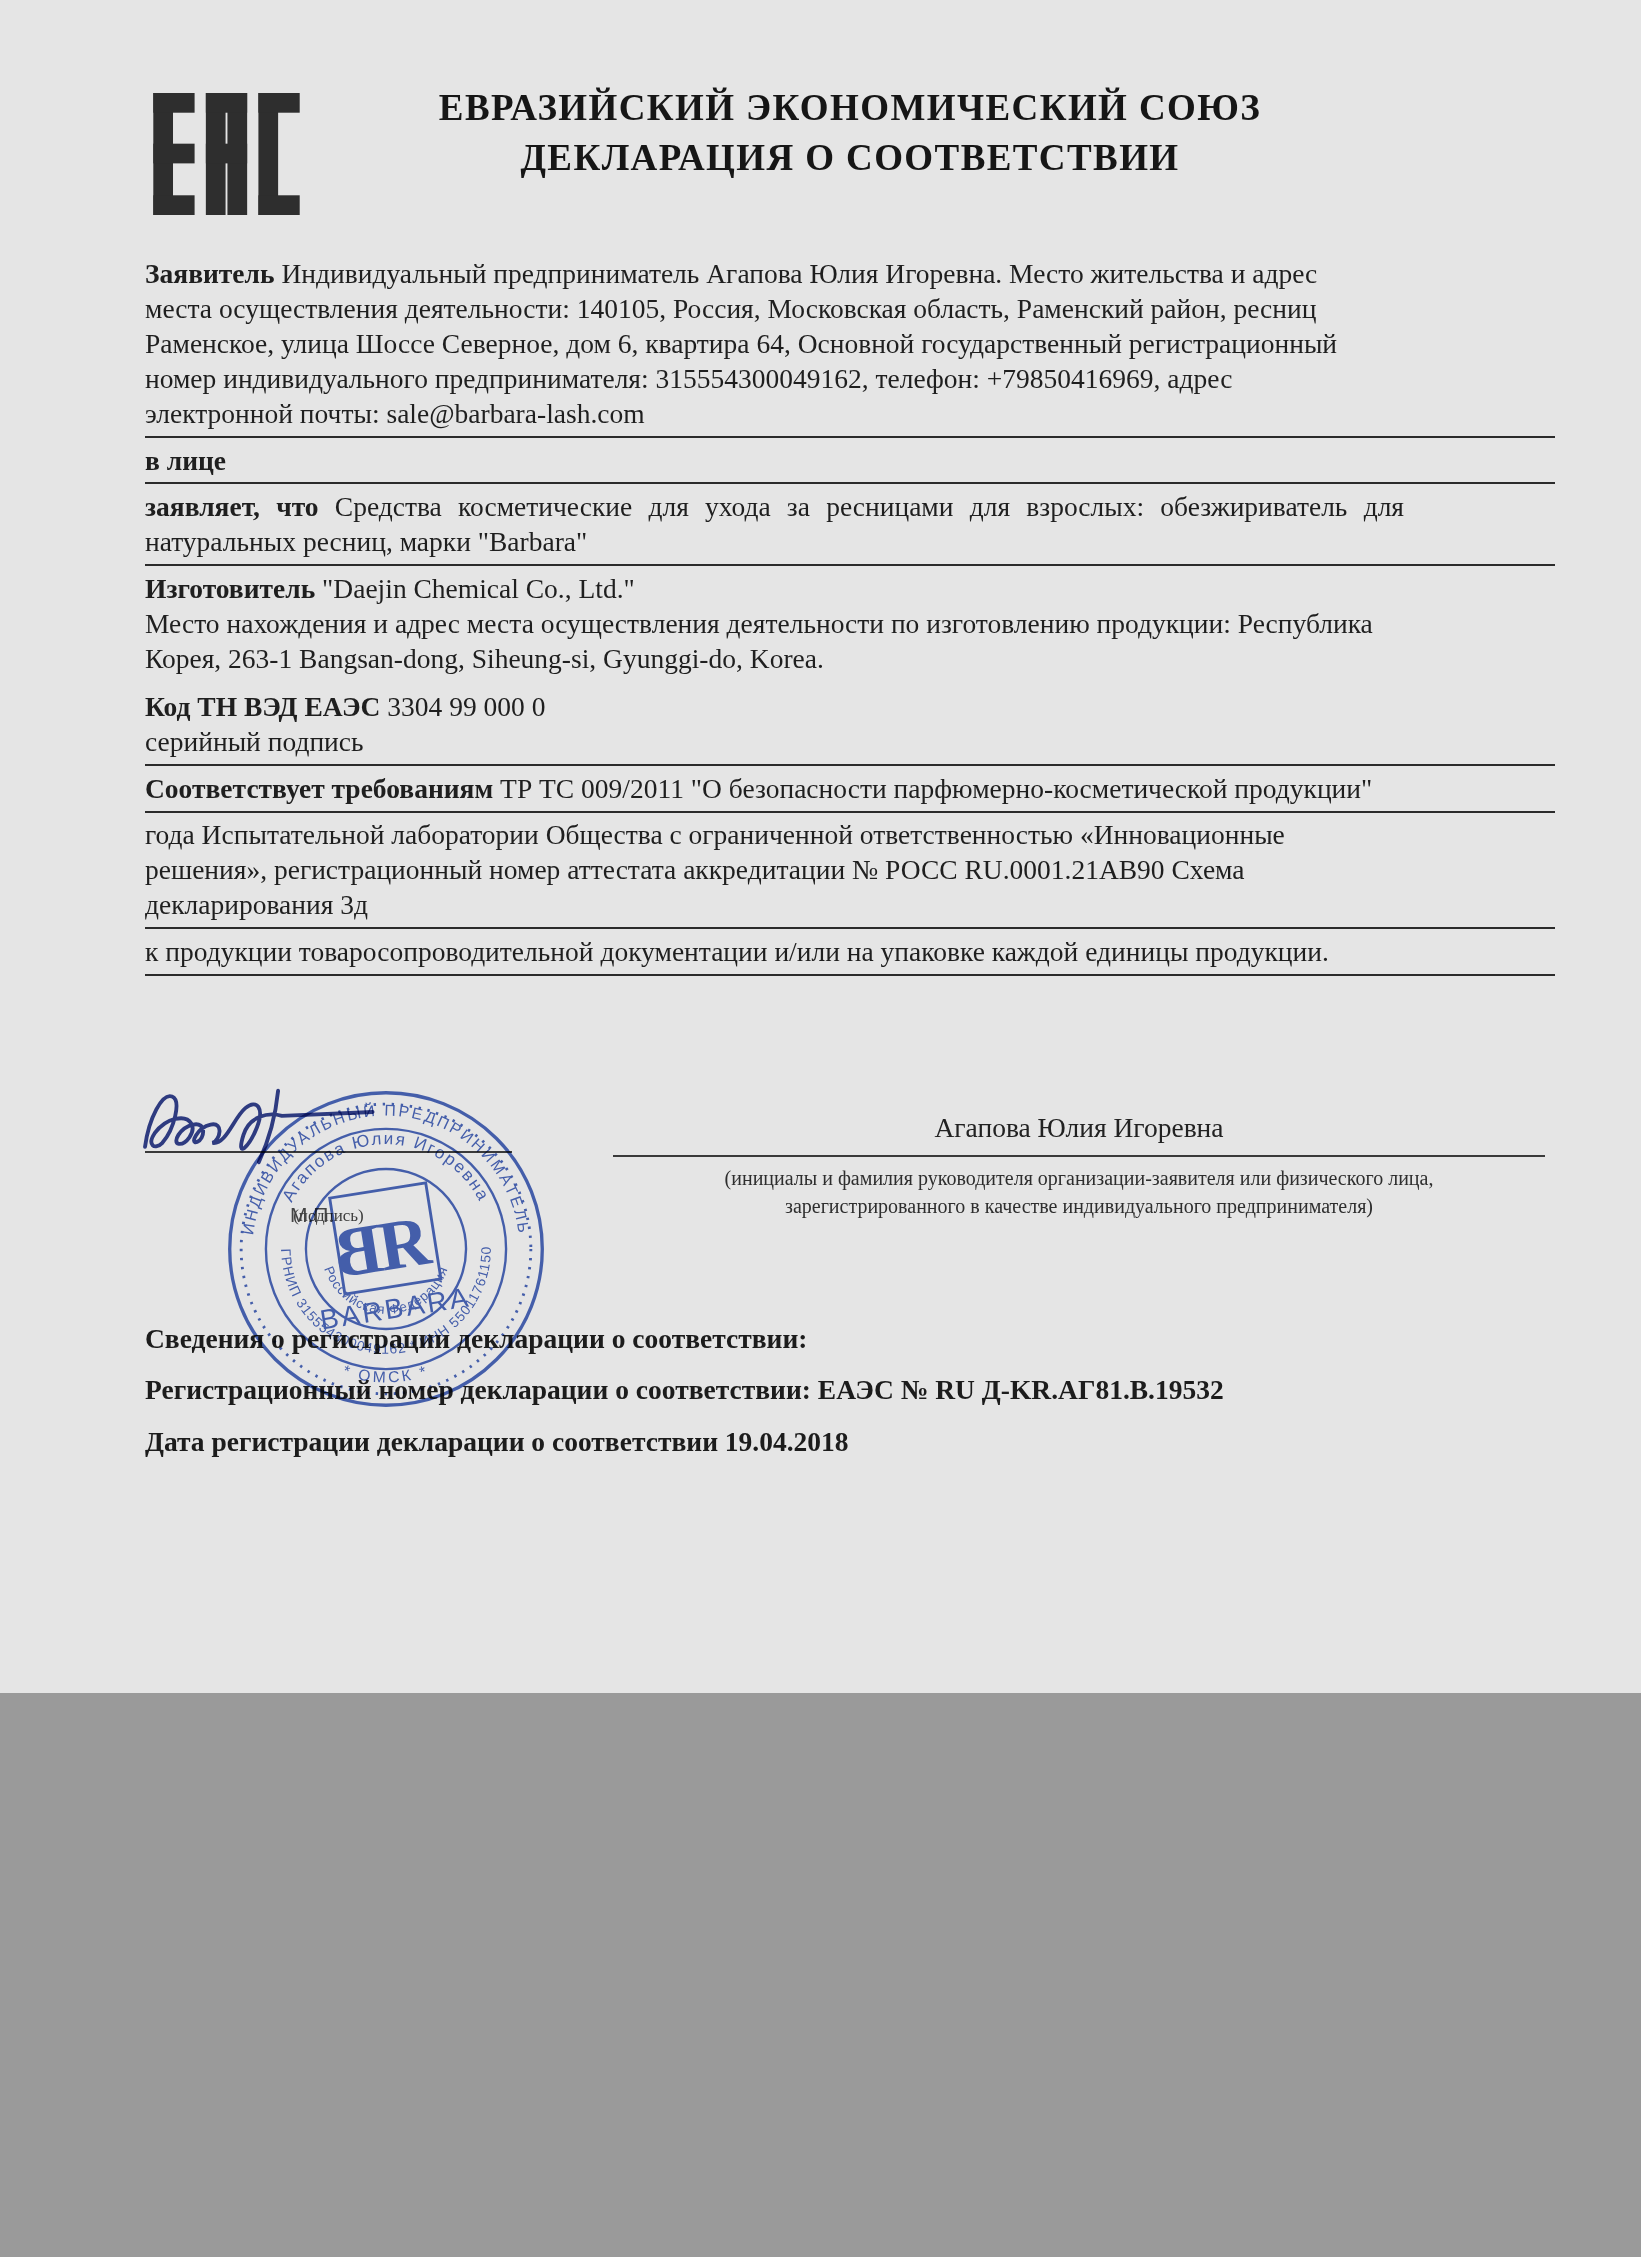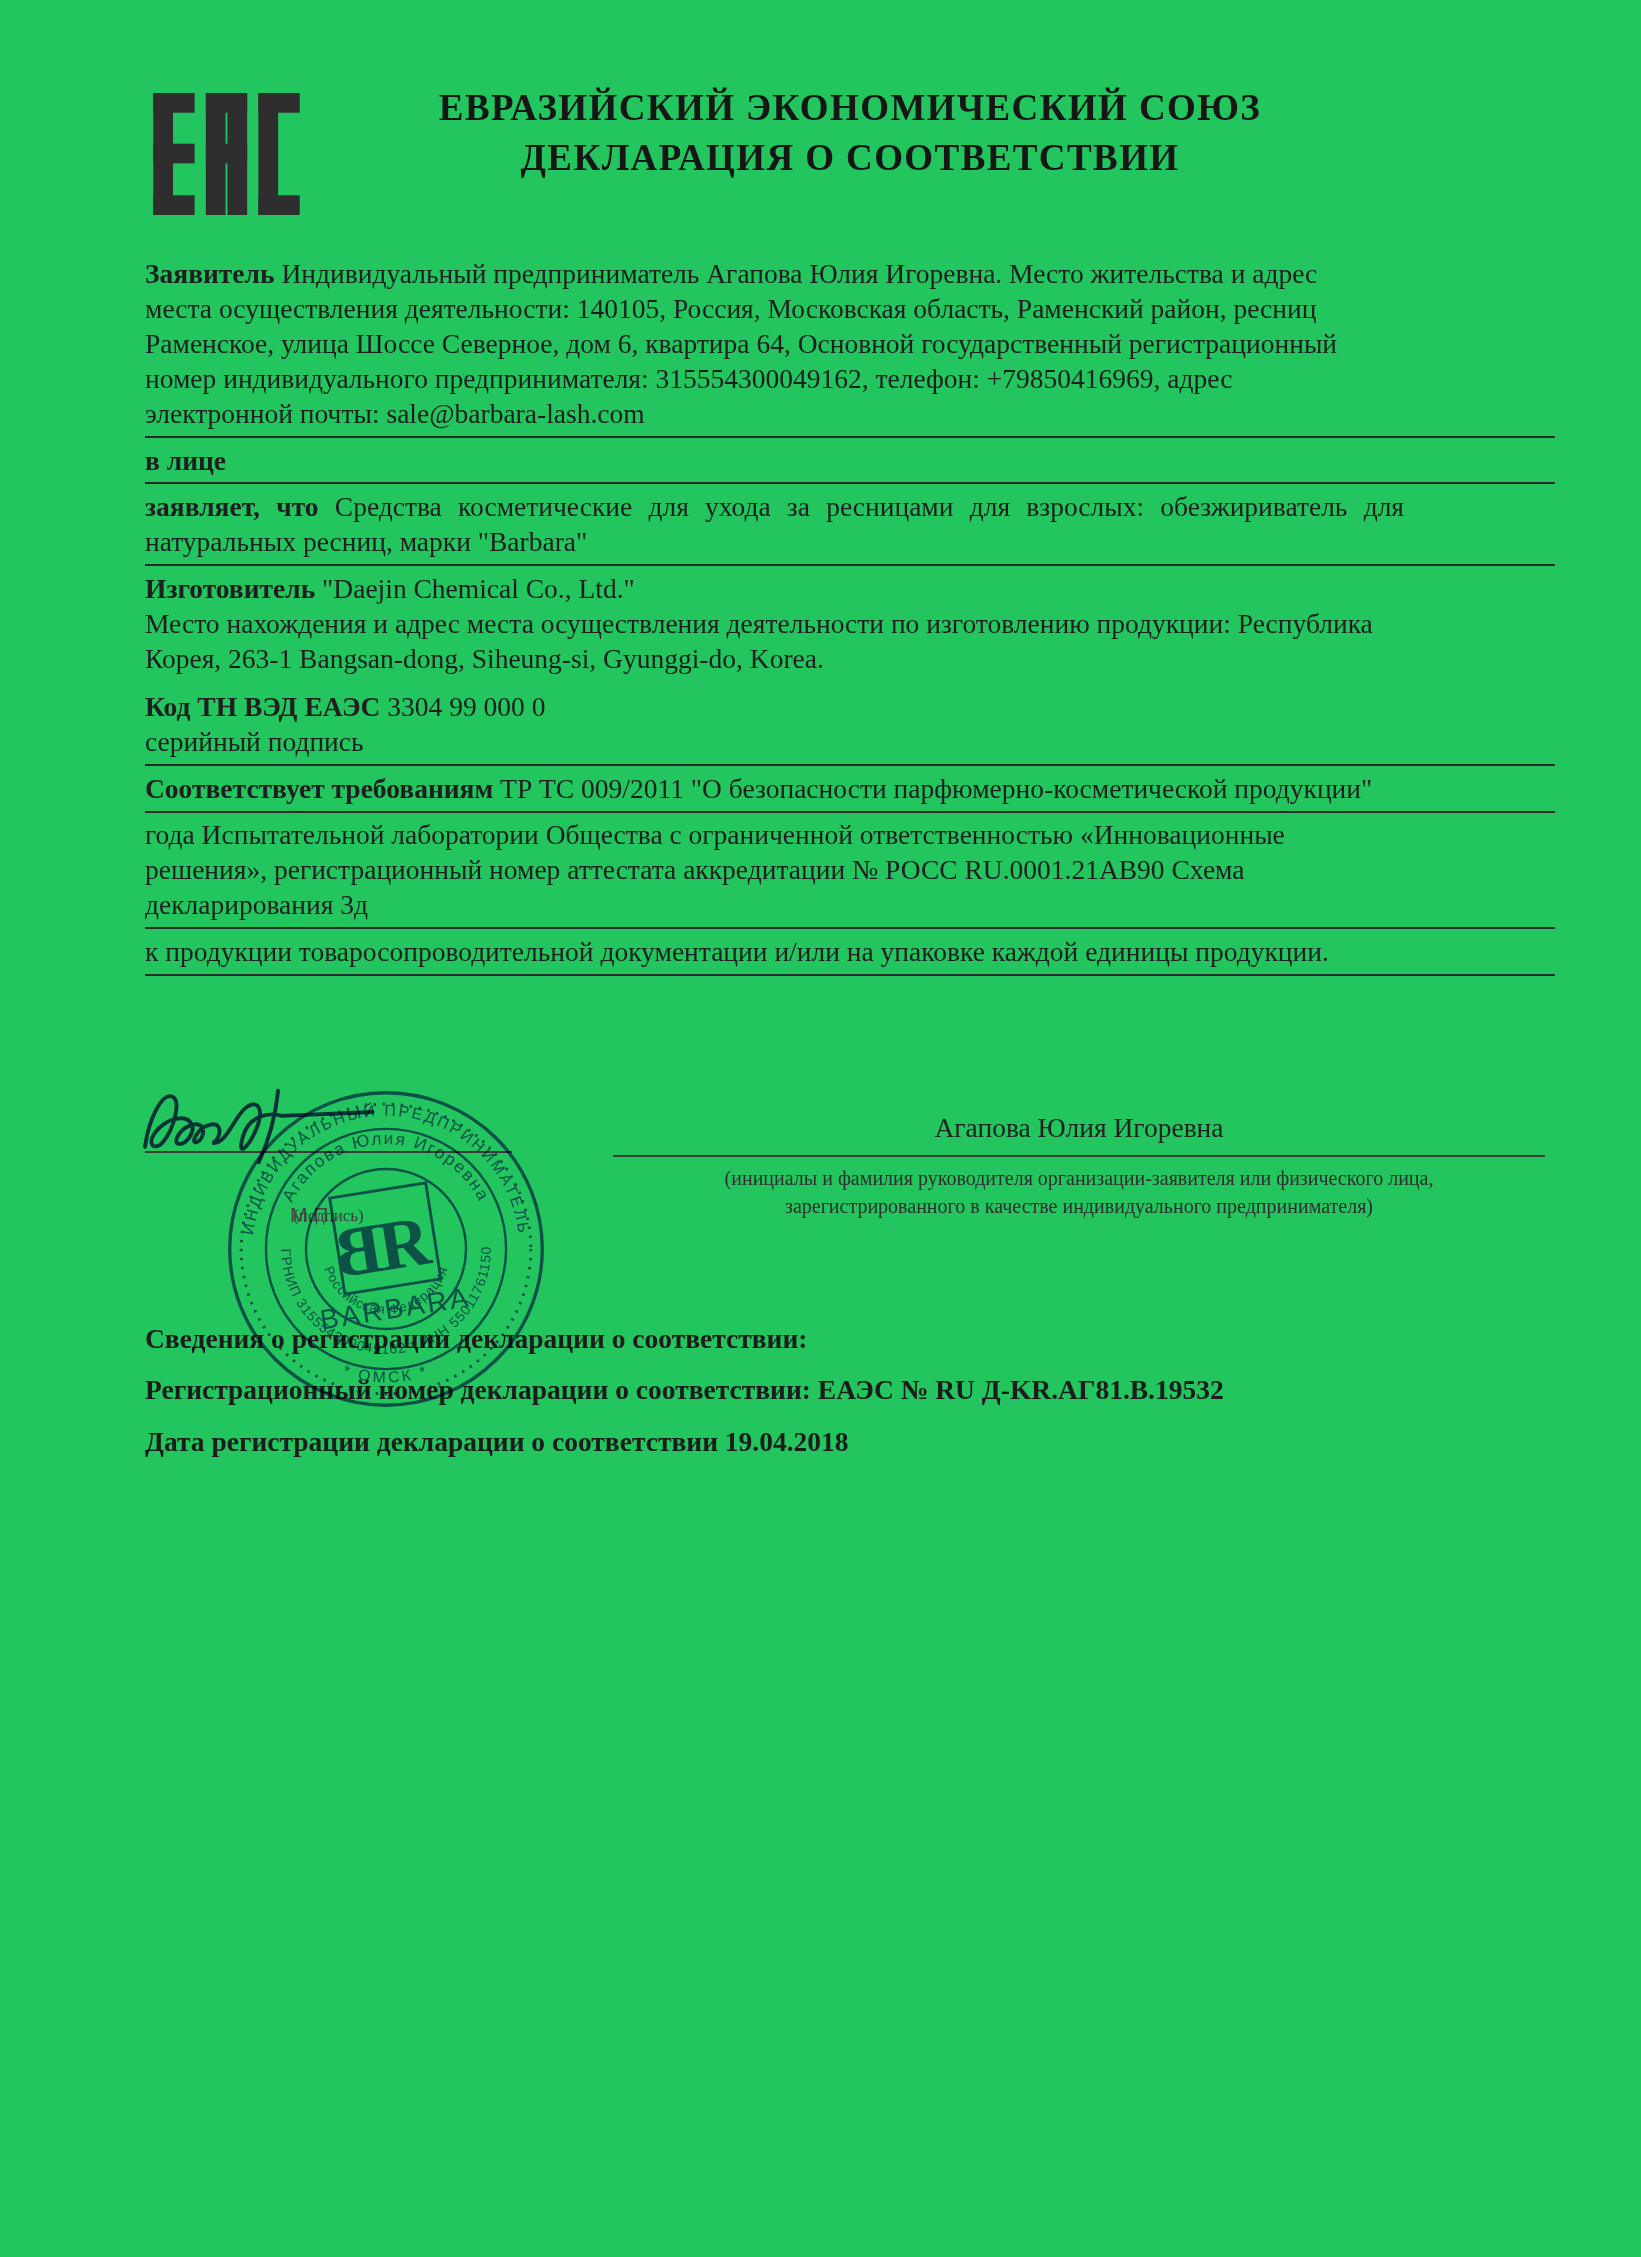--- a/index.html
+++ b/index.html
@@ -1,19 +1,19 @@
 <!DOCTYPE html>
 <html><head>
 <meta charset="utf-8">
 <style>
   html,body{margin:0;padding:0;background:#9a9a9a;}
   .page{
     position:relative;
-    width:1641px;height:2257px;
-    background:#22c55e;
+    width:1641px;height:1693px;
+    background:#e5e5e5;
     font-family:"Liberation Serif", serif;
     color:#1f1f1f;
     overflow:hidden;
   }
   
   .eac-logo{position:absolute;left:153px;top:93px;width:147px;height:122px;}
   .doc-title{
     position:absolute;left:145px;top:83px;width:1410px;
     text-align:center;font-weight:bold;font-size:37px;line-height:50px;
     letter-spacing:1.4px;color:#161616;

